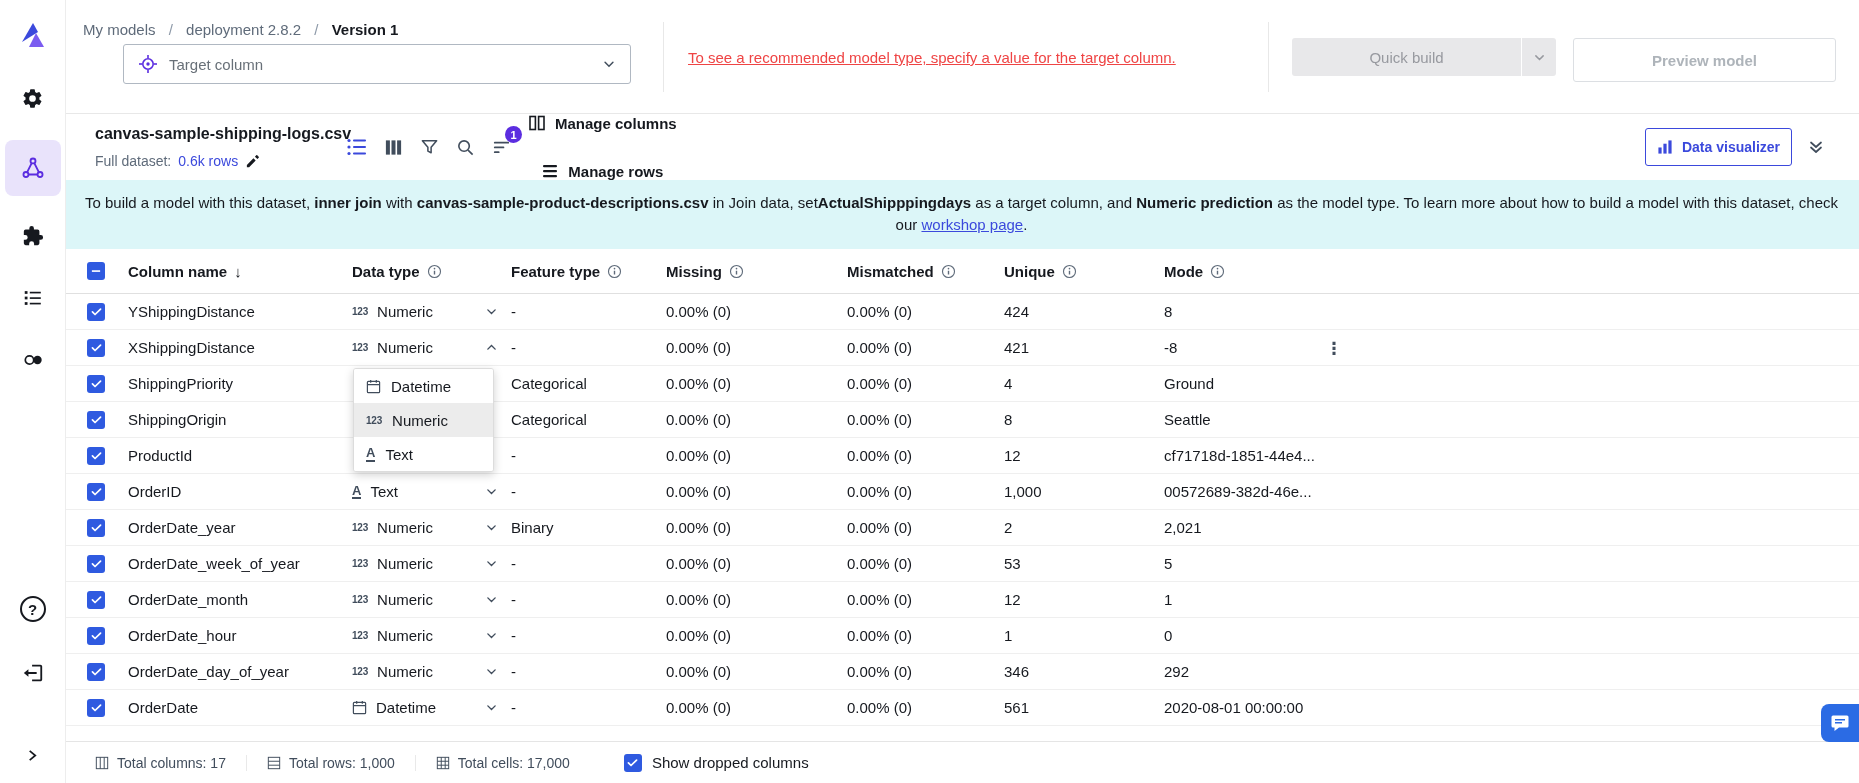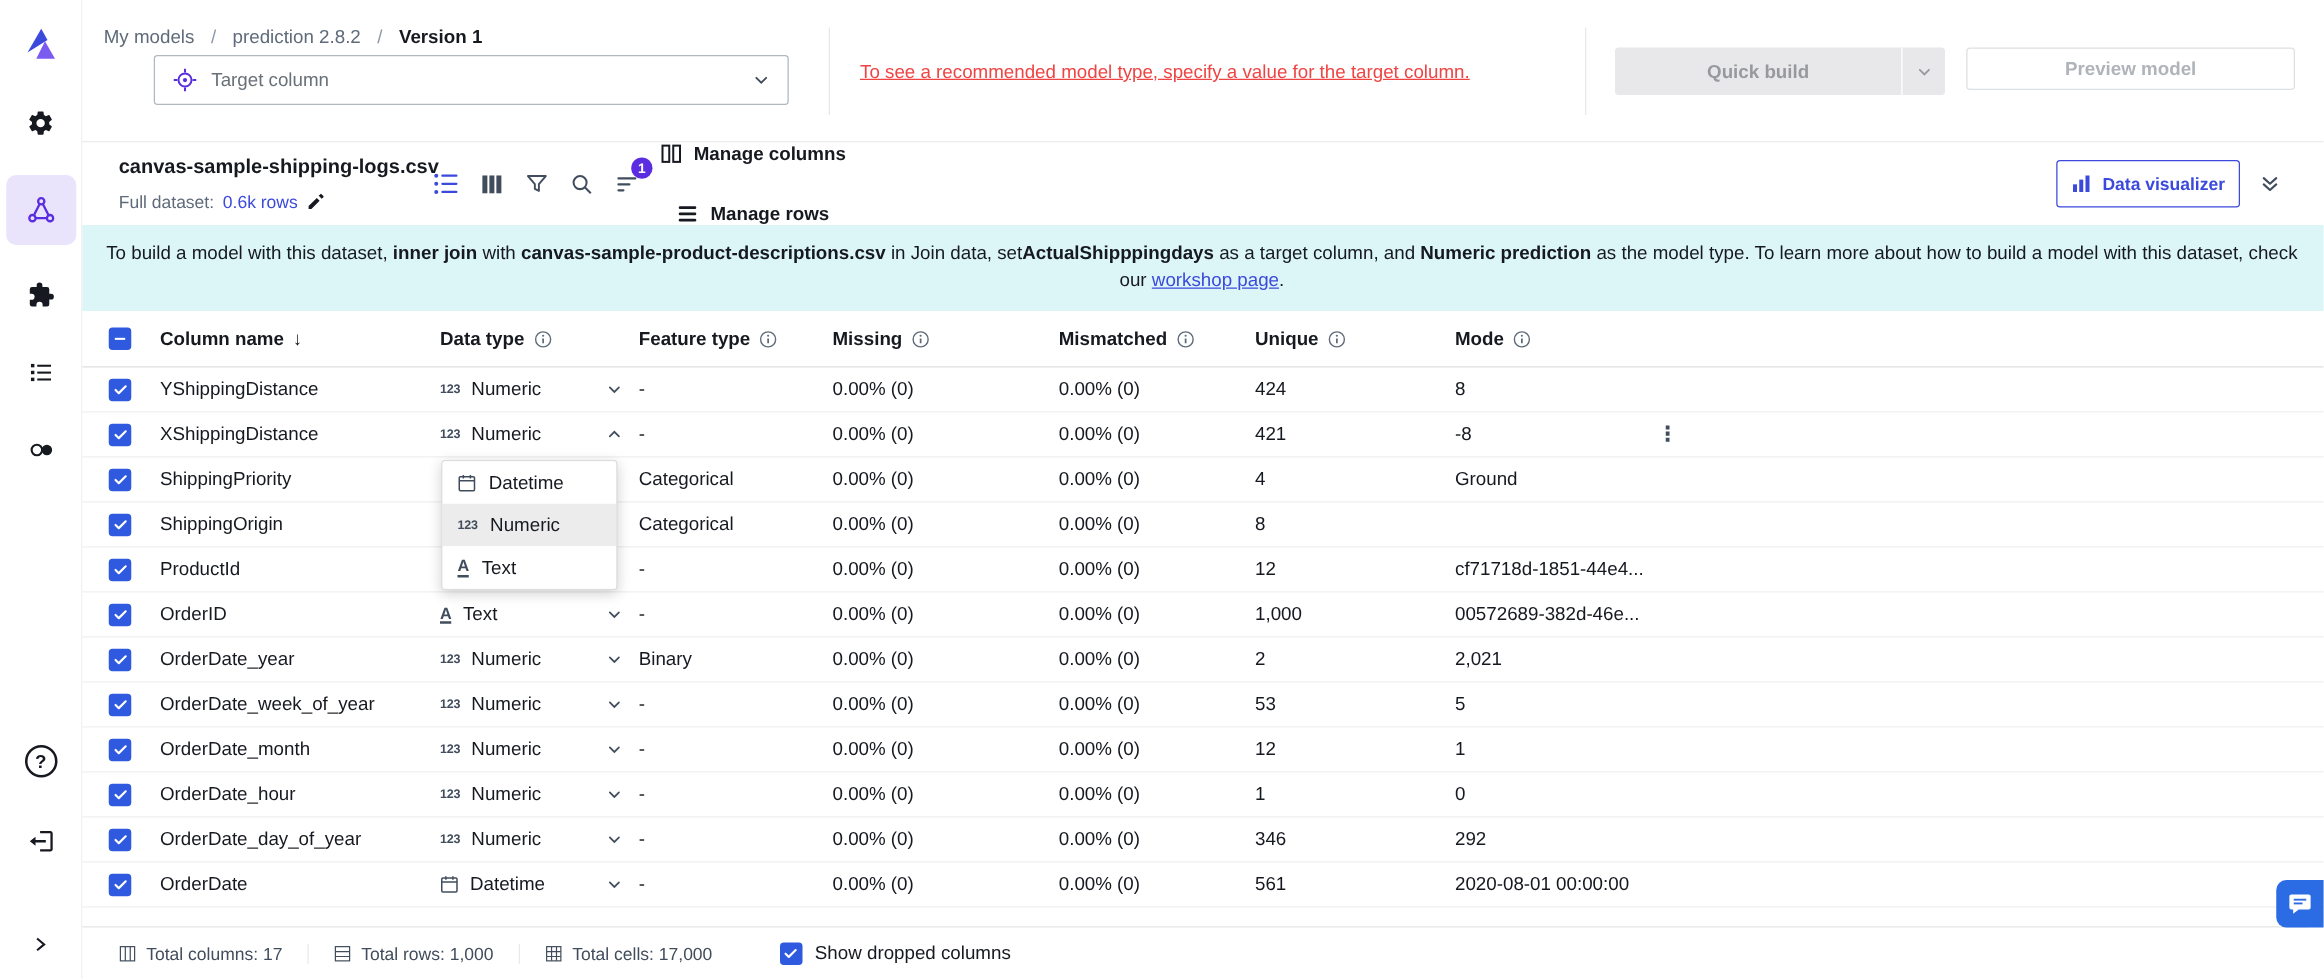--- a/index.html
+++ b/index.html
@@ -46,24 +46,24 @@
     border:1px solid #b0b8c2; border-radius:3px; background:#fff;
     display:flex; align-items:center; gap:11px; padding:0 14px; color:#687078; cursor:pointer;
   }
   .target-select .caret { margin-left:auto; color:#414d5c; }
   .vdiv { position:absolute; top:22px; height:70px; width:1px; background:#e8e8e8; }
   .hint { position:absolute; left:622px; top:49px; color:#ef4444; font-size:15px;text-decoration:underline; }
   .btn-quick {
     position:absolute; left:1226px; top:38px; width:264px; height:38px;
     background:#e8e8ea; border-radius:3px; display:flex; overflow:hidden; cursor:not-allowed;
   }
-  .btn-quick .main { flex:1; display:flex; align-items:center; justify-content:center; color:#97999f; font-weight:700; border-right:1px solid #fff; }
+  .btn-quick .main { flex:1; display:flex; align-items:center; justify-content:center; color:#97999f; font-weight:400; border-right:1px solid #fff; }
   .btn-quick .dd { width:34px; display:flex; align-items:center; justify-content:center; color:#97999f; }
   .btn-preview {
-    position:absolute; left:1507px; top:38px; width:263px; height:34px;
+    position:absolute; left:1507px; top:38px; width:263px; height:44px;
     border:1px solid #dcdfe3; border-radius:3px; background:#fff; color:#aeb4ba; font-weight:700;
     display:flex; align-items:center; justify-content:center; cursor:not-allowed;
   }
 
   
   .dataset-bar { position:absolute; left:66px; top:114px; right:0; height:66px; background:#fff; }
   .ds-title { position:absolute; left:29px; top:11px; font-size:16px; font-weight:700; }
   .ds-sub { position:absolute; left:29px; top:39px; font-size:14px; color:#5f6b7a; display:flex; align-items:center; gap:7px; }
   .ds-sub a { color:var(--accent); cursor:pointer; }
   .pencil { color:#16191f; cursor:pointer; }
@@ -204,21 +204,21 @@
           <path d="M5 3l6 5-6 5"></path>
         </svg>
     </div>
   </div>
 </aside>
 
 <header class="top-header">
   <nav class="breadcrumb">
     <span class="crumb">My models</span>
     <span class="sep">/</span>
-    <span class="crumb">prediction 2.8.2</span>
+    <span class="crumb">deployment 2.8.2</span>
     <span class="sep">/</span>
     <span class="current">Version 1</span>
   </nav>
 
   <div class="target-select">
     <span style="color:var(--purple); display:flex;">
       <svg width="20" height="20" viewBox="0 0 20 20">
           <circle cx="10" cy="10" r="5.2" fill="none" stroke="currentColor" stroke-width="1.6"></circle>
           <circle cx="10" cy="10" r="1.7" fill="currentColor"></circle>
           <line x1="10" y1="1" x2="10" y2="4" stroke="currentColor" stroke-width="1.6"></line>
@@ -520,20 +520,21 @@
       <span class="caret">
         <svg width="13" height="13" viewBox="0 0 16 16" fill="none" stroke="currentColor" stroke-width="1.7" stroke-linecap="round">
               <path d="M3.5 6l4.5 4.5L12.5 6"></path>
             </svg>
       </span>
     </span>
     <span class="cell feature">Categorical</span>
     <span class="cell missing">0.00% (0)</span>
     <span class="cell mismatched">0.00% (0)</span>
     <span class="cell unique">8</span>
+    <span class="cell mode">Seattle</span>
 
   </div>
 
   <div class="grid-row trow">
     <span class="cb">
       <svg width="13" height="13" viewBox="0 0 16 16">
             <path d="M3 8.5l3.2 3.2L13 5" stroke="#fff" stroke-width="2.1" fill="none" stroke-linecap="round" stroke-linejoin="round"></path>
           </svg>
     </span>
     <span class="cell name">ProductId</span>

